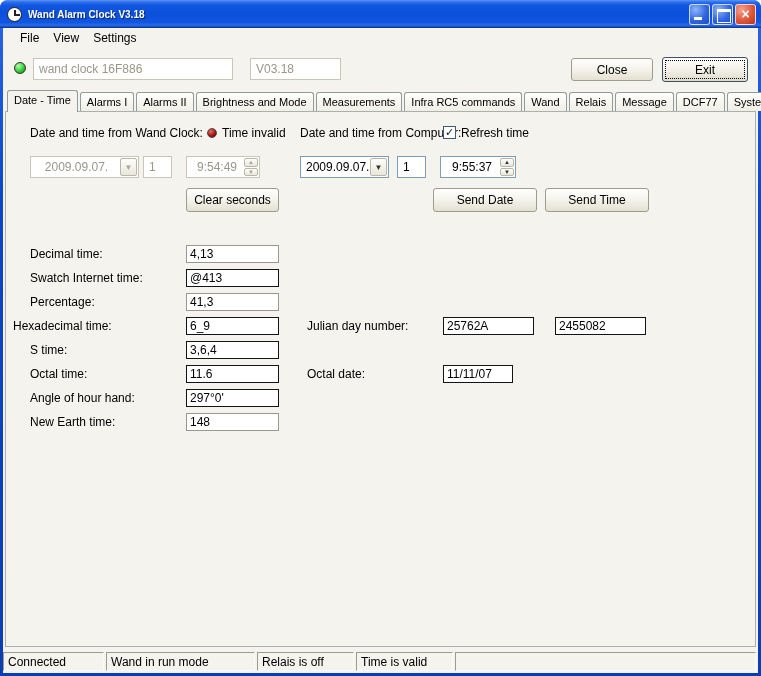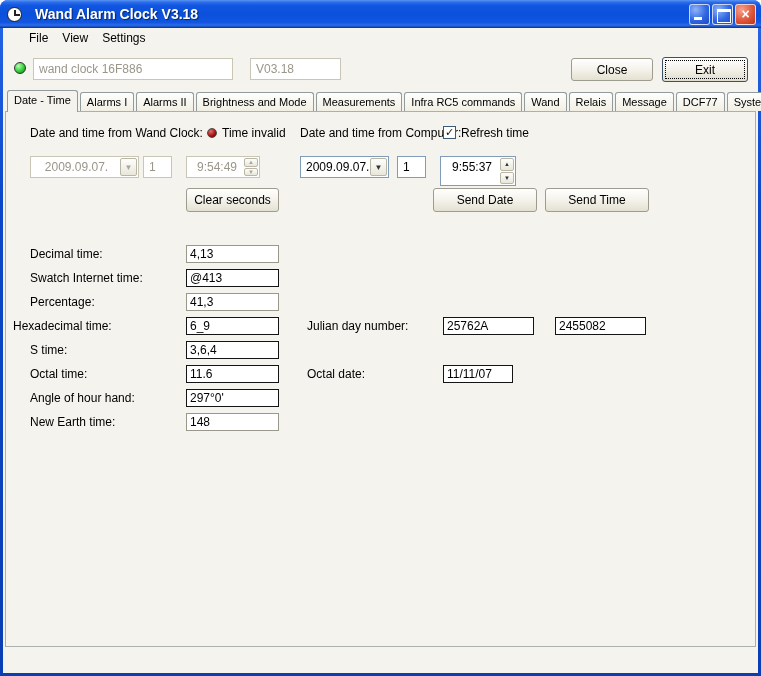--- a/index.html
+++ b/index.html
@@ -6,32 +6,32 @@
   *{box-sizing:border-box;}
   .window{position:relative;width:761px;height:676px;background:linear-gradient(180deg,#2a66e8,#0b47c9 30%,#0a3eb4);
     border-radius:8px 8px 0 0;overflow:hidden;font-family:"Liberation Sans","DejaVu Sans",sans-serif;}
 
   
   .titlebar{position:absolute;top:0;left:0;right:0;height:28px;display:flex;align-items:center;
     background:linear-gradient(180deg,#5a96f2 0%,#2c6ceb 8%,#1156e0 20%,#0b50dc 50%,#1156e0 80%,#2c6ceb 90%,#06338f 100%);}
   .app-icon{width:15px;height:15px;margin-left:7px;border-radius:50%;background:#fff;border:1px solid #1a1a1a;position:relative;flex:0 0 auto;}
   .app-icon::before{content:"";position:absolute;left:6px;top:2px;width:2px;height:6px;background:#222;}
   .app-icon::after{content:"";position:absolute;left:7px;top:6px;width:5px;height:2px;background:#222;}
-  .title-text{color:#fff;font-size:14px;font-weight:bold;margin-left:13px;text-shadow:1px 1px 1px rgba(0,0,0,.55);flex:1;white-space:nowrap;}
+  .title-text{color:#fff;font-size:10px;font-weight:bold;margin-left:6px;text-shadow:1px 1px 1px rgba(0,0,0,.55);flex:1;white-space:nowrap;}
   .tb-btns{display:flex;gap:2px;margin-right:5px;}
   .tb-btn{width:21px;height:21px;border-radius:3px;border:1px solid rgba(255,255,255,.75);position:relative;
     display:flex;align-items:center;justify-content:center;color:#fff;font-size:14px;font-weight:bold;cursor:default;}
   .tb-blue{background:radial-gradient(circle at 30% 25%,#8fb4f8,#3166e2 55%,#1c4bc0);}
   .tb-red{background:radial-gradient(circle at 30% 25%,#f4a28f,#e1573a 55%,#bb3316);}
   .tb-btn.min::after{content:"";position:absolute;left:4px;bottom:4px;width:8px;height:3px;background:#fff;}
   .tb-btn.max::after{content:"";position:absolute;left:4px;top:4px;width:12px;height:10px;border:1px solid #fff;border-top-width:3px;}
 
   
   .client{position:absolute;top:28px;left:3px;right:3px;bottom:3px;background:#f4f3ee;}
-  .menubar{position:absolute;top:0;left:0;right:0;height:20px;display:flex;align-items:center;font-size:12px;padding-left:19px;color:#000;}
+  .menubar{position:absolute;top:0;left:0;right:0;height:20px;display:flex;align-items:center;font-size:12px;padding-left:10px;color:#000;}
   .menu-item{padding:2px 7px;cursor:default;}
 
   .led{border-radius:50%;position:absolute;z-index:3;}
   .led-green{left:11px;top:34px;width:12px;height:12px;background:radial-gradient(circle at 35% 30%,#b8fab4,#30d133 55%,#0c7a14);border:1px solid #333;}
   .led-red{left:204px;top:100px;width:10px;height:10px;background:radial-gradient(circle at 35% 30%,#e0706a,#a40f0b 60%,#600000);border:1px solid #4a4a4a;}
 
   .edit{position:absolute;background:#fff;border:1px solid #7f9db9;font:12px "Liberation Sans","DejaVu Sans",sans-serif;padding:2px 5px;z-index:2;}
   .edit.disabled{color:#9a968a;border-color:#c9c6b6;}
   input.edit{outline:none;}
 
@@ -138,21 +138,21 @@
         <span class="sb">▼</span>
       </span>
     </div>
     <div class="btn" style="left:183px;top:160px;width:93px;height:24px;">Clear seconds</div>
 
     <div class="combo" style="left:297px;top:128px;width:89px;height:22px;">
       <span class="combo-text">2009.09.07.</span>
       <span class="combo-btn">▼</span>
     </div>
     <input class="edit" style="left: 394px; top: 128px; width: 29px; height: 22px;" value="1">
-    <div class="spin" style="left:437px;top:128px;width:76px;height:30px;">
+    <div class="spin" style="left:437px;top:128px;width:76px;height:22px;">
       <span class="spin-text">9:55:37</span>
       <span class="spin-btns">
         <span class="sb">▲</span>
         <span class="sb">▼</span>
       </span>
     </div>
     <div class="btn" style="left:430px;top:160px;width:104px;height:24px;">Send Date</div>
     <div class="btn" style="left:542px;top:160px;width:104px;height:24px;">Send Time</div>
 
     <div class="lbl" style="left:27px;top:219px;">Decimal time:</div>
@@ -179,15 +179,22 @@
     <div class="lbl" style="left:27px;top:387px;">New Earth time:</div>
     <input class="val" style="left: 183px; top: 385px;" value="148">
 
     <div class="lbl" style="left:304px;top:291px;">Julian day number:</div>
     <input class="val dark" style="left: 440px; top: 289px; width: 91px;" value="25762A">
     <input class="val dark" style="left: 552px; top: 289px; width: 91px;" value="2455082">
 
     <div class="lbl" style="left:304px;top:339px;">Octal date:</div>
     <input class="val dark" style="left: 440px; top: 337px; width: 70px;" value="11/11/07">
 
+    <div class="statusbar">
+      <div class="sp" style="width:101px;">Connected</div>
+      <div class="sp" style="width:149px;">Wand in run mode</div>
+      <div class="sp" style="width:97px;">Relais is off</div>
+      <div class="sp" style="width:97px;">Time is valid</div>
+      <div class="sp" style="flex:1;"></div>
+    </div>
 
   </div>
 </div>
 
 </body></html>

